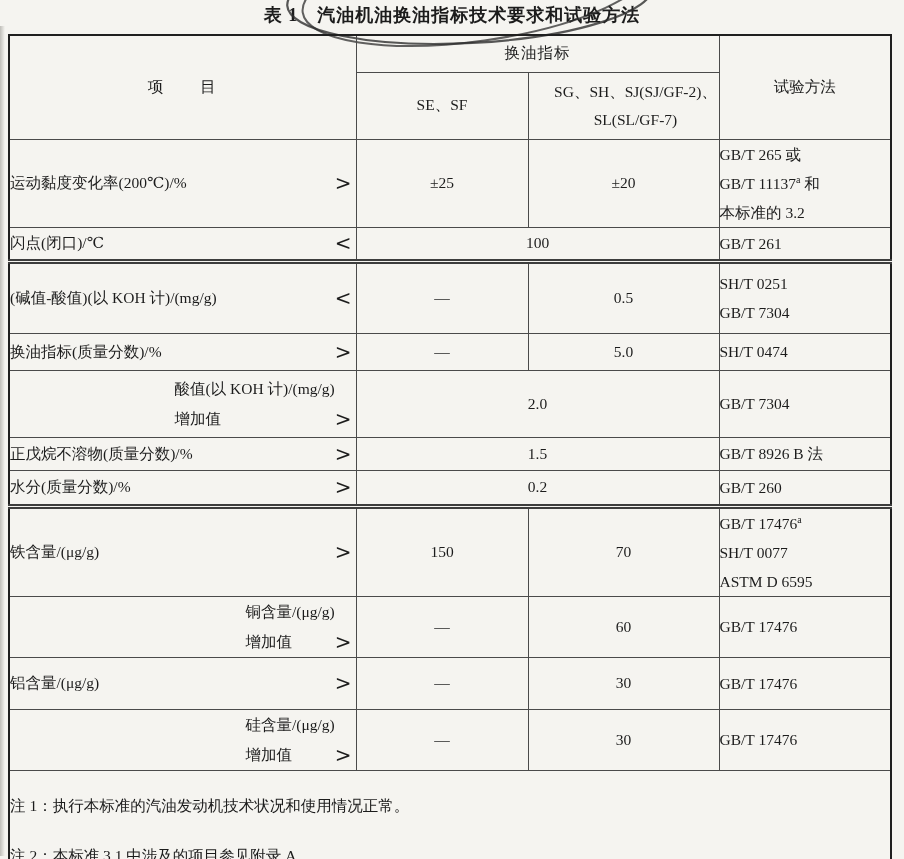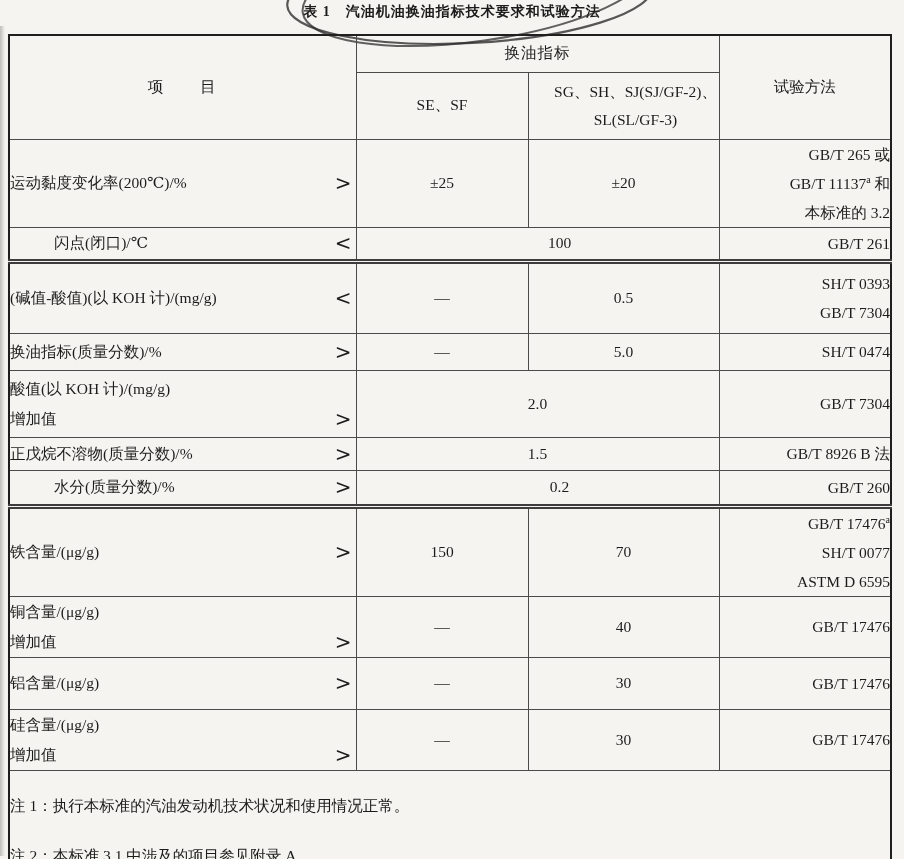--- a/index.html
+++ b/index.html
@@ -10,21 +10,21 @@
     font-family:"Liberation Serif","DejaVu Serif",serif;
     overflow:hidden;
   }
   .scan-edge{
     position:absolute;left:0;top:26px;width:5px;height:830px;
     background:linear-gradient(to right, rgba(110,108,102,.40), rgba(110,108,102,0));
     pointer-events:none;
   }
   .title{
     position:absolute;top:3px;left:0;width:100%;
-    text-align:center;font-size:14px;font-weight:bold;letter-spacing:1px;
+    text-align:center;font-size:18px;font-weight:bold;letter-spacing:1px;
   }
   .pen-circle{
     position:absolute;left:250px;top:0;width:440px;height:58px;
     pointer-events:none;
   }
   table.doc{
     position:absolute;left:8px;top:34px;width:882px;
     border-collapse:collapse;table-layout:fixed;
     border:2px solid #1f1f1f;
   }
@@ -35,30 +35,30 @@
     font-size:15.5px;
   }
   
   thead td{text-align:center;font-size:16px;}
   .h-group{letter-spacing:1px;}
   .h-item{letter-spacing:2px;}
   .grade-lines div{line-height:28px;margin-left:24px;}
   
   td.c-item{padding:2px 8px 2px 16px;}
   .item-flex{display:flex;justify-content:space-between;align-items:center;width:100%;}
-  .item-flex.two-line{align-items:flex-end;}
+  .item-flex.two-line{align-items:flex-end;justify-content:flex-end;}
   .item-lines div{line-height:30px;text-align:left;}
   .cmp{font-size:20px;line-height:30px;padding-right:4px;font-family:"DejaVu Serif","Liberation Serif",serif;}
   
   td.c-val{text-align:center;}
-  td.c-method{text-align:right;}
+  td.c-method{text-align:left;}
   .method-lines div{line-height:29px;}
   sup{font-size:10px;vertical-align:super;line-height:0;}
   
-  tr.section-end td{border-bottom:5px double #3d3d3d;padding-left:44px;}
+  tr.section-end td{border-bottom:5px double #3d3d3d;}
   
   td.c-notes{padding:4px 10px 4px 28px;}
   td.c-notes div{line-height:30px;text-align:left;margin-top:20px;}
   td.c-footnote{padding:2px 10px 2px 28px;text-align:left;}
 </style>
 </head>
 <body>
 
 <div class="scan-edge"></div>
 
@@ -80,21 +80,21 @@
     <tr style="height:37px">
       <td rowspan="2" class="h-item">项　　目</td>
       <td colspan="2" class="h-group">换油指标</td>
       <td rowspan="2">试验方法</td>
     </tr>
     <tr style="height:67px">
       <td>SE、SF</td>
       <td>
         <div class="grade-lines">
           <div>SG、SH、SJ(SJ/GF-2)、</div>
-          <div>SL(SL/GF-3)</div>
+          <div>SL(SL/GF-7)</div>
         </div>
       </td>
     </tr>
   </thead>
   <tbody id="rows-body">
       <tr style="height: 86px;">
     <td class="c-item">
       <div class="item-flex">
         <div class="item-lines">
               <div>运动黏度变化率(200℃)/%</div>
@@ -134,21 +134,21 @@
         <div class="item-lines">
               <div>(碱值-酸值)(以 KOH 计)/(mg/g)</div>
             </div>
         <div class="cmp">&lt;</div>
       </div>
     </td>
     <td class="c-val">—</td>
         <td class="c-val">0.5</td>
         <td class="c-method">
       <div class="method-lines">
-            <div>SH/T 0393</div>
+            <div>SH/T 0251</div>
             <div>GB/T 7304</div>
           </div>
     </td>
   </tr>
       <tr style="height: 37px;">
     <td class="c-item">
       <div class="item-flex">
         <div class="item-lines">
               <div>换油指标(质量分数)/%</div>
             </div>
@@ -235,21 +235,21 @@
     <td class="c-item">
       <div class="item-flex two-line">
         <div class="item-lines">
               <div>铜含量/(μg/g)</div>
               <div>增加值</div>
             </div>
         <div class="cmp">&gt;</div>
       </div>
     </td>
     <td class="c-val">—</td>
-        <td class="c-val">40</td>
+        <td class="c-val">60</td>
         <td class="c-method">
       <div class="method-lines">
             <div>GB/T 17476</div>
           </div>
     </td>
   </tr>
       <tr style="height: 52px;">
     <td class="c-item">
       <div class="item-flex">
         <div class="item-lines">

